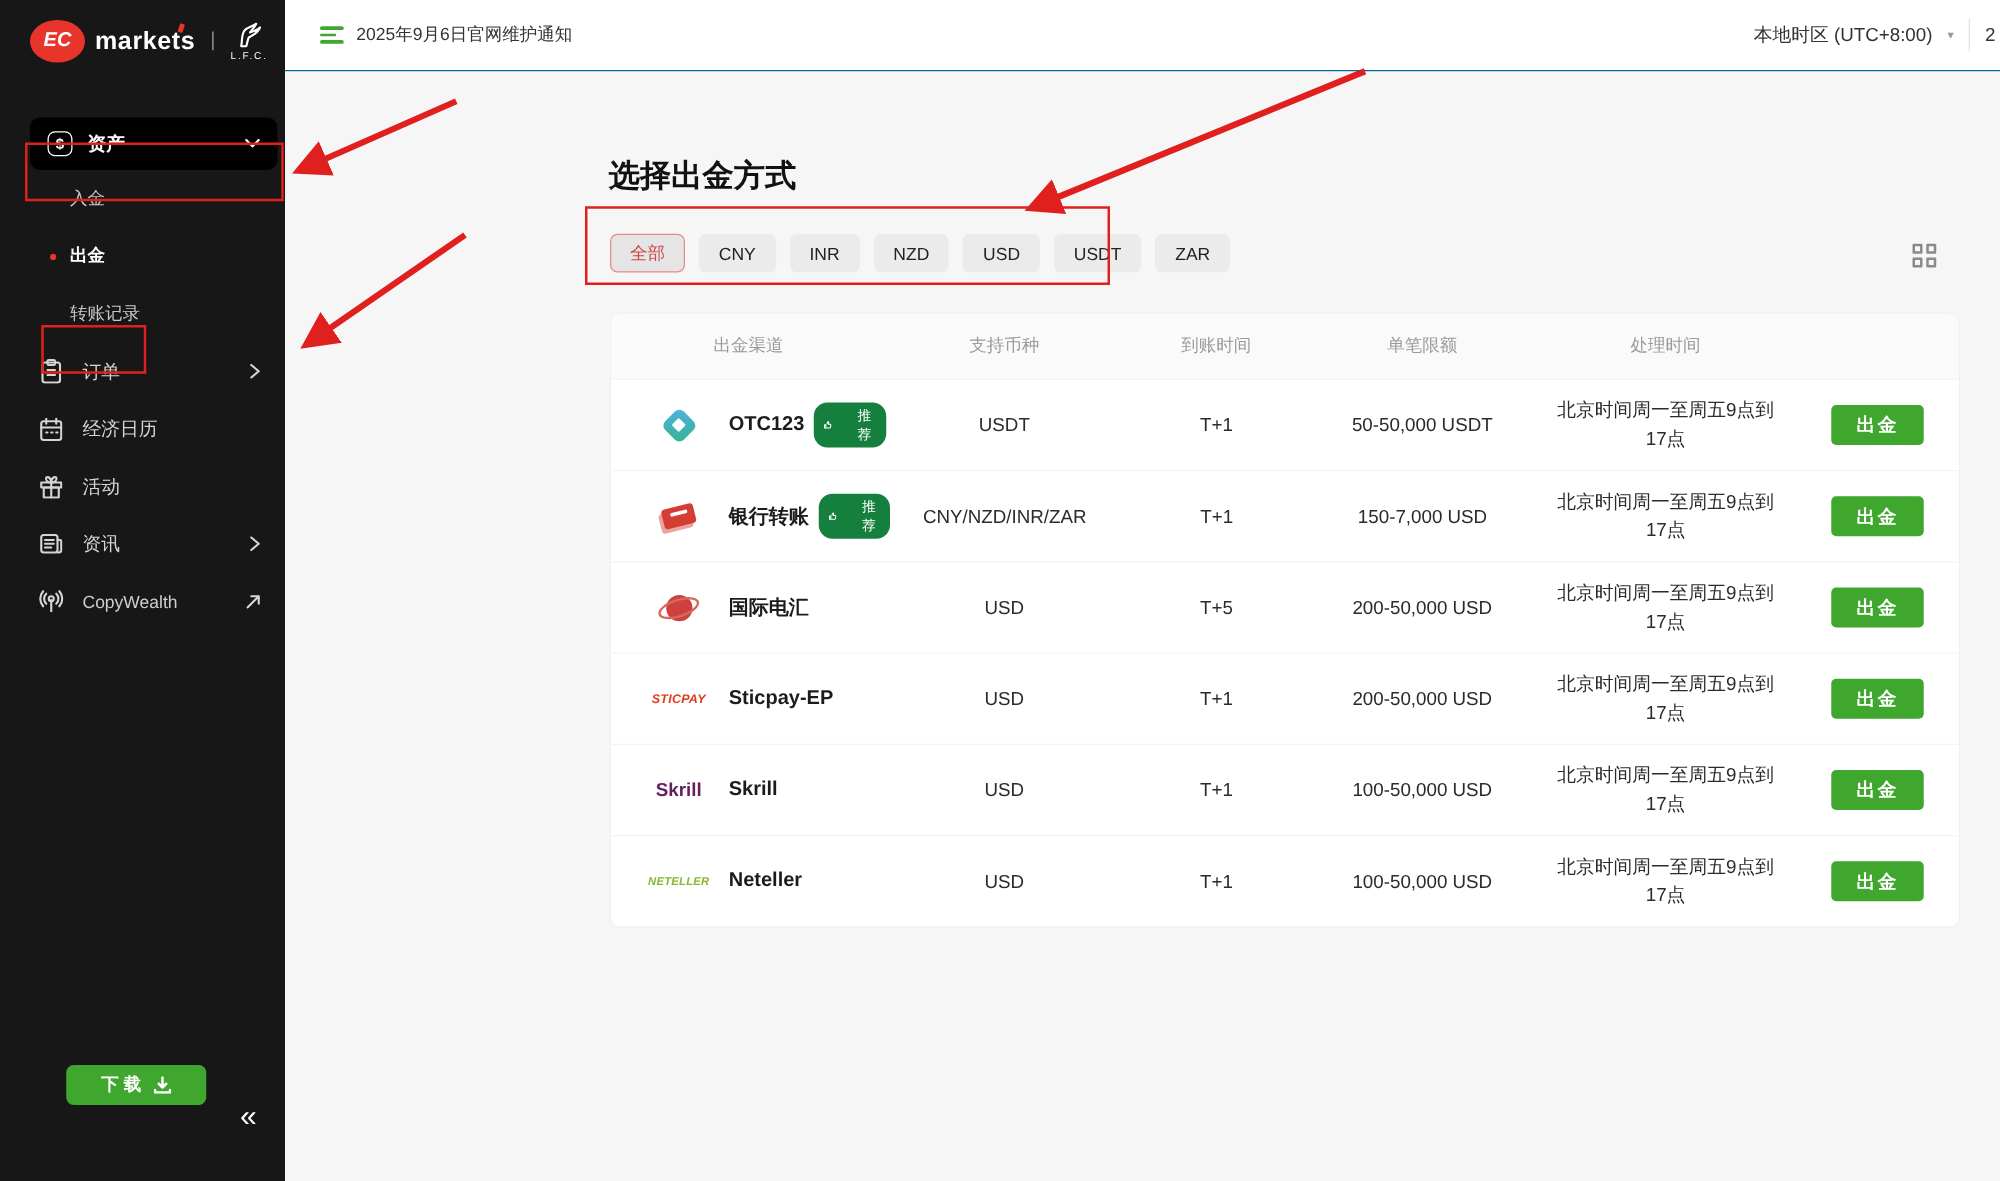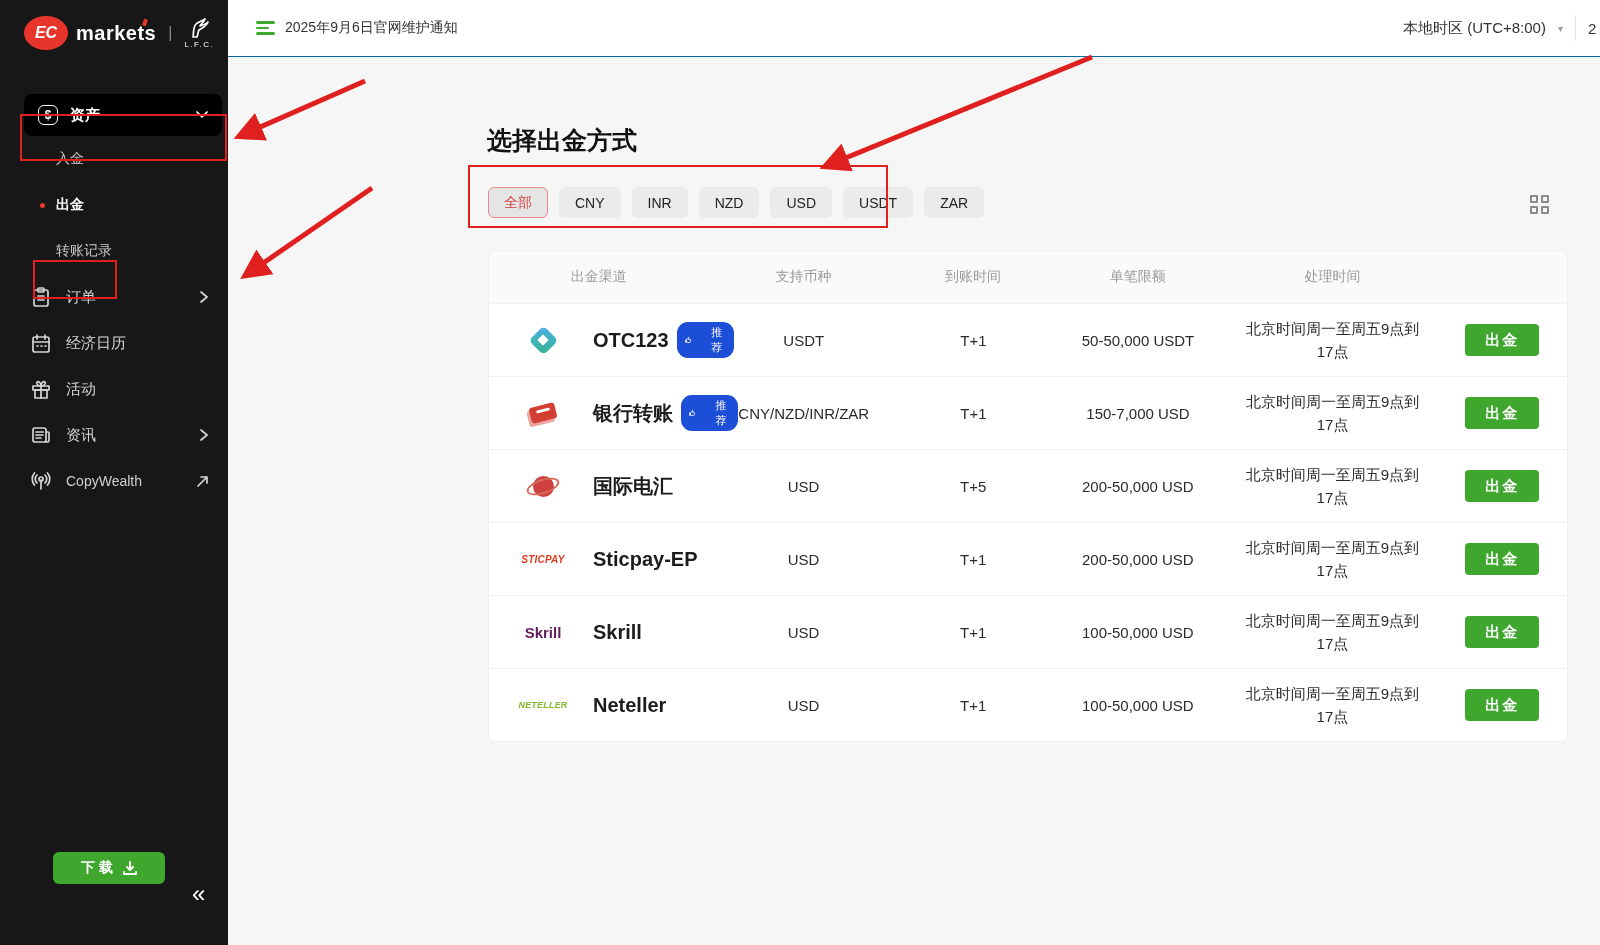--- a/index.html
+++ b/index.html
@@ -73,22 +73,22 @@
   .logo-otc::before{content:"";width:21px;height:21px;border-radius:5px;transform:rotate(45deg);background:linear-gradient(135deg,#4fb0e8 0%,#35b58d 100%);}
   .logo-otc::after{content:"";position:absolute;width:8px;height:8px;background:#fff;transform:rotate(45deg);border-radius:1px;}
   .logo-bank::before{content:"";width:26px;height:16px;background:#d43d33;border-radius:3px;transform:rotate(-14deg);box-shadow:-3px 3px 0 #eba49e;}
   .logo-bank::after{content:"";position:absolute;width:14px;height:3px;background:#fff;transform:rotate(-14deg);margin-top:-5px;border-radius:2px;}
   .logo-globe::before{content:"";width:21px;height:21px;border-radius:50%;background:#cf4040;}
   .logo-globe::after{content:"";position:absolute;width:30px;height:11px;border:2px solid #d56a5a;border-radius:50%;transform:rotate(-18deg);}
   .wordmark{white-space:nowrap;}
   .wm-sticpay{color:#e03a1e;font-style:italic;font-weight:900;font-size:10px;letter-spacing:.2px;}
   .wm-skrill{color:#63205f;font-weight:800;font-size:15px;}
   .wm-neteller{color:#83ba2d;font-style:italic;font-weight:900;font-size:9px;letter-spacing:.2px;}
-  .ch-name{font-size:20px;font-weight:700;color:#1c1c1c;margin-left:24px;white-space:nowrap;}
-  .badge{display:inline-flex;align-items:center;gap:20px;background:#1d4ed8;border-radius:11px;padding:3px 8px;color:#fff;font-size:11px;margin-left:8px;}
+  .ch-name{font-size:16px;font-weight:700;color:#1c1c1c;margin-left:14px;white-space:nowrap;}
+  .badge{display:inline-flex;align-items:center;gap:20px;background:#15803d;border-radius:11px;padding:3px 8px;color:#fff;font-size:11px;margin-left:8px;}
   .proc-inner{max-width:186px;margin:0 auto;font-size:15px;color:#2b2b2b;line-height:1.55;}
   .btn-withdraw{width:74px;height:32px;background:#3fa72e;border:none;border-radius:4px;color:#fff;font-size:15px;font-weight:700;letter-spacing:2px;cursor:pointer;font-family:inherit;}
 
   
   .annot-box{position:absolute;border:2px solid #e0201f;z-index:5;pointer-events:none;}
   .annot-svg{position:absolute;left:0;top:0;z-index:6;pointer-events:none;}
   svg.icon{stroke:#d5d5d5;stroke-width:1.7;fill:none;stroke-linecap:round;stroke-linejoin:round;}
 </style>
 </head>
 <body>

